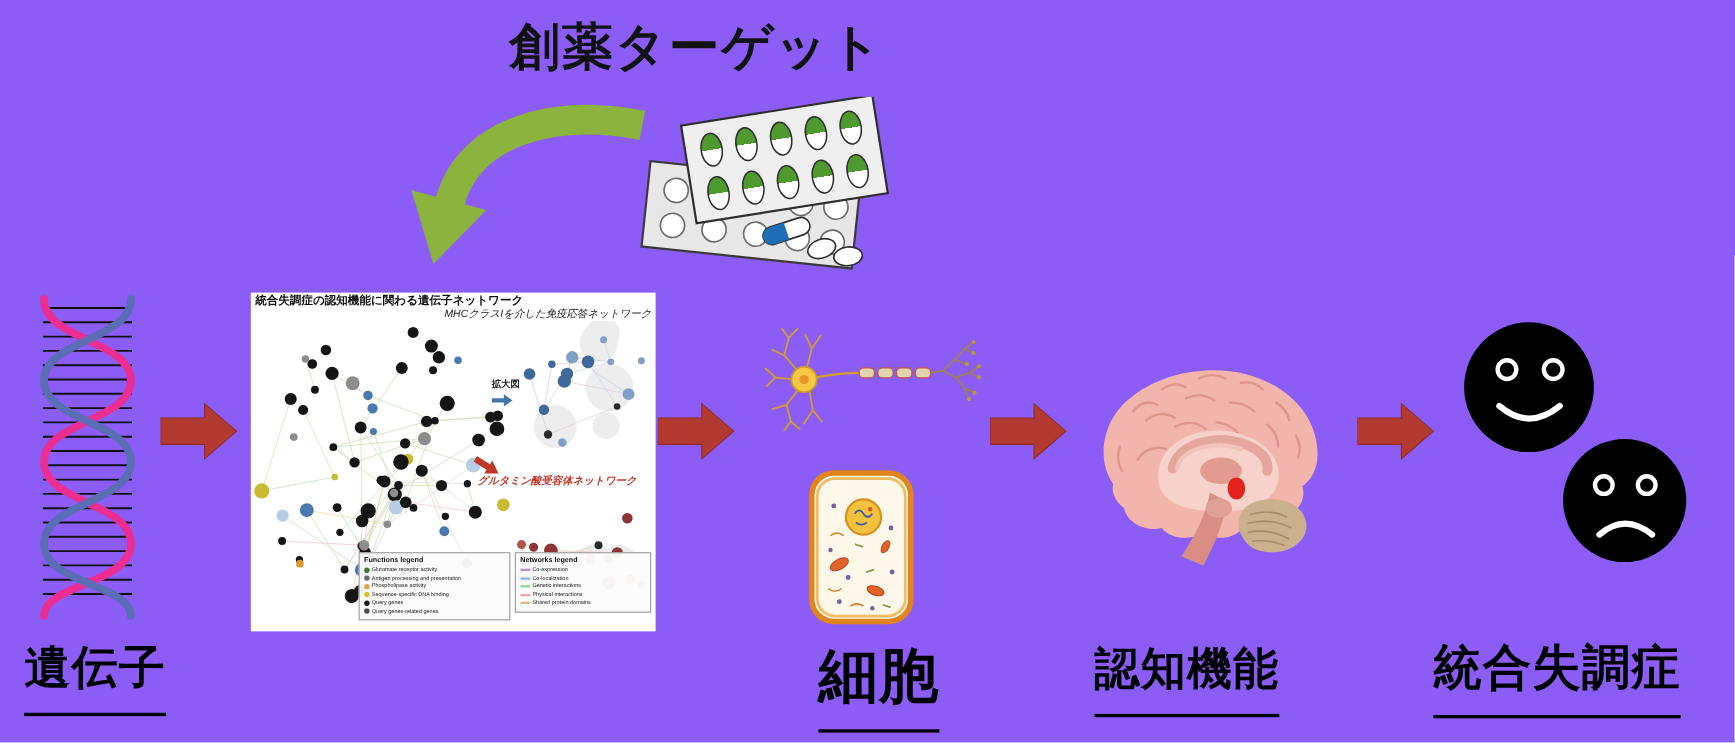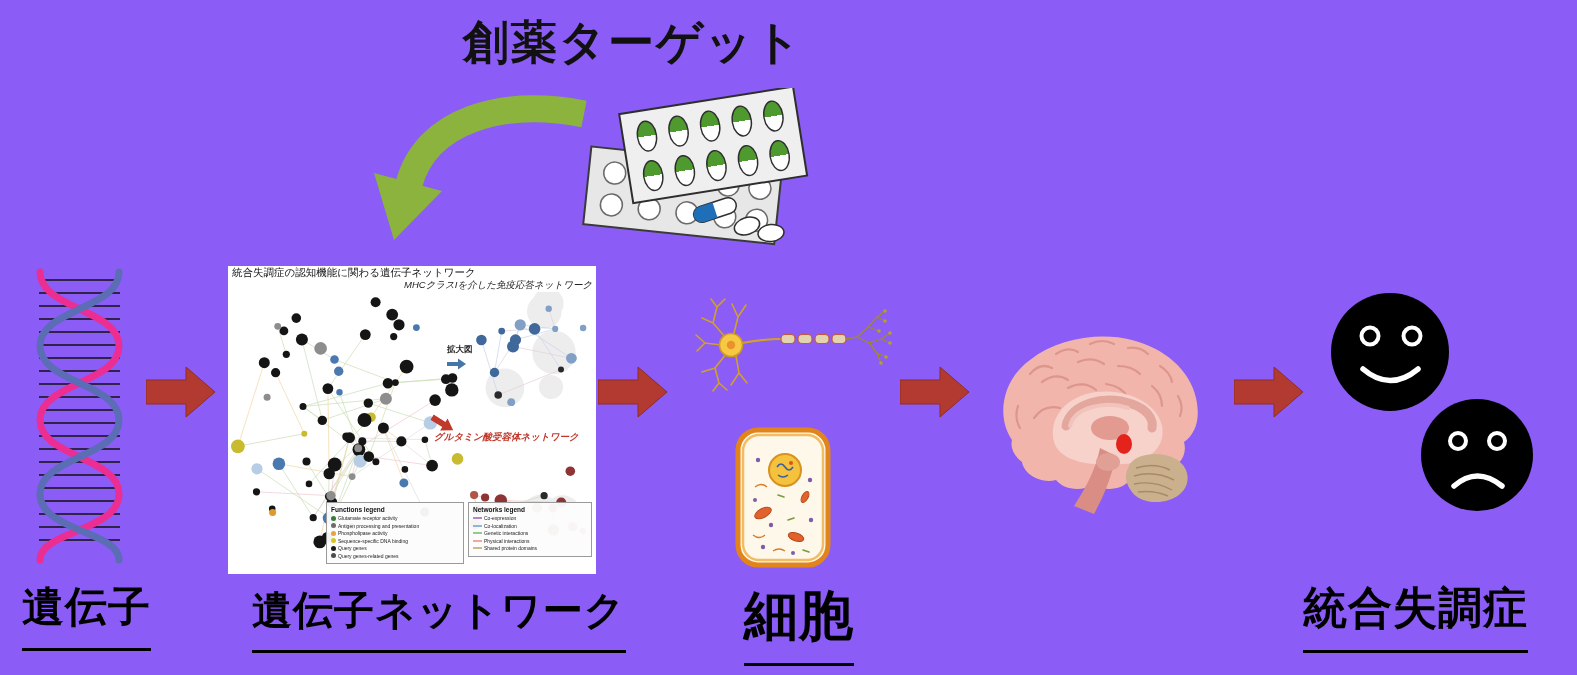--- a/index.html
+++ b/index.html
@@ -6,21 +6,21 @@
   html,body{background:#fff;}
   body{width:1577px;height:675px;font-family:"Liberation Sans",sans-serif;}
   .canvas{position:relative;width:1577px;height:675px;background:#8b5cf6;overflow:hidden;}
   .abs{position:absolute;}
   .title{position:absolute;left:438px;top:12px;width:390px;text-align:center;
          font-size:46px;font-weight:800;letter-spacing:2px;color:#111;white-space:nowrap;}
   .stage-label{position:absolute;font-weight:800;color:#000;border-bottom:3px solid #000;
                padding-bottom:18px;letter-spacing:1px;line-height:1.1;white-space:nowrap;}
   
   .network{position:absolute;left:228px;top:266px;width:368px;height:308px;background:#fff;}
-  .net-title{position:absolute;left:4px;top:0;font-size:10.5px;font-weight:400;white-space:nowrap;color:#111;text-align:center;}
+  .net-title{position:absolute;left:4px;top:0;font-size:10.5px;font-weight:700;white-space:nowrap;color:#111;text-align:center;}
   .net-subtitle{position:absolute;left:176px;top:13px;font-size:9.5px;font-style:italic;white-space:nowrap;color:#222;}
   .net-main{position:absolute;left:0;top:28px;}
   .net-immune{position:absolute;left:244px;top:26px;}
   .net-glu{position:absolute;left:230px;top:180px;}
   .zoom-label{position:absolute;left:219px;top:78px;font-size:8.5px;color:#222;font-weight:700;}
   .zoom-arrow{position:absolute;left:219px;top:92px;}
   .glu-arrow{position:absolute;left:202px;top:150px;transform:rotate(32deg);}
   .glu-label{position:absolute;left:206px;top:165px;font-size:9.5px;font-weight:700;font-style:italic;
              color:#c0392b;white-space:nowrap;}
   .legend{position:absolute;top:236px;border:1px solid #9a9a9a;background:rgba(252,252,252,.96);padding:3px 4px;}
@@ -501,17 +501,17 @@
     <path d="M35,79 Q62,102 90,79" stroke="#fff" stroke-width="5.5" fill="none" stroke-linecap="round"></path>
   </svg>
   <svg class="abs" width="118" height="118" viewBox="0 0 118 118" style="left:1418px;top:396px">
     <circle cx="59" cy="59" r="56" fill="#000"></circle>
     <circle cx="40" cy="45" r="8" fill="#000" stroke="#fff" stroke-width="4"></circle>
     <circle cx="79" cy="45" r="8" fill="#000" stroke="#fff" stroke-width="4"></circle>
     <path d="M36,90 Q59,70 84,90" stroke="#fff" stroke-width="5.5" fill="none" stroke-linecap="round"></path>
   </svg>
 
   <div class="stage-label" style="left:22px;top:584px;font-size:42px">遺伝子</div>
-  <div class="stage-label" style="left:252px;top:588px;font-size:40px">遺伝子ネットワーク</div>
   <div class="stage-label" style="left:744px;top:586px;font-size:54px">細胞</div>
+  <div class="stage-label" style="left:995px;top:586px;font-size:41px">認知機能</div>
   <div class="stage-label" style="left:1303px;top:584px;font-size:44px">統合失調症</div>
 
 </div>
 
 </body></html>

